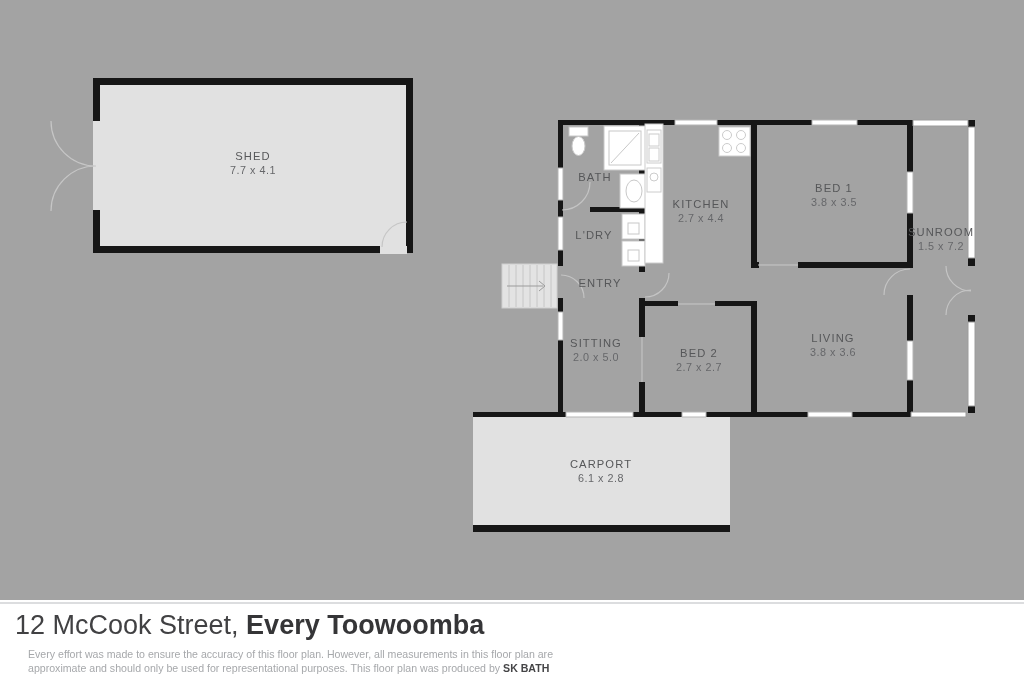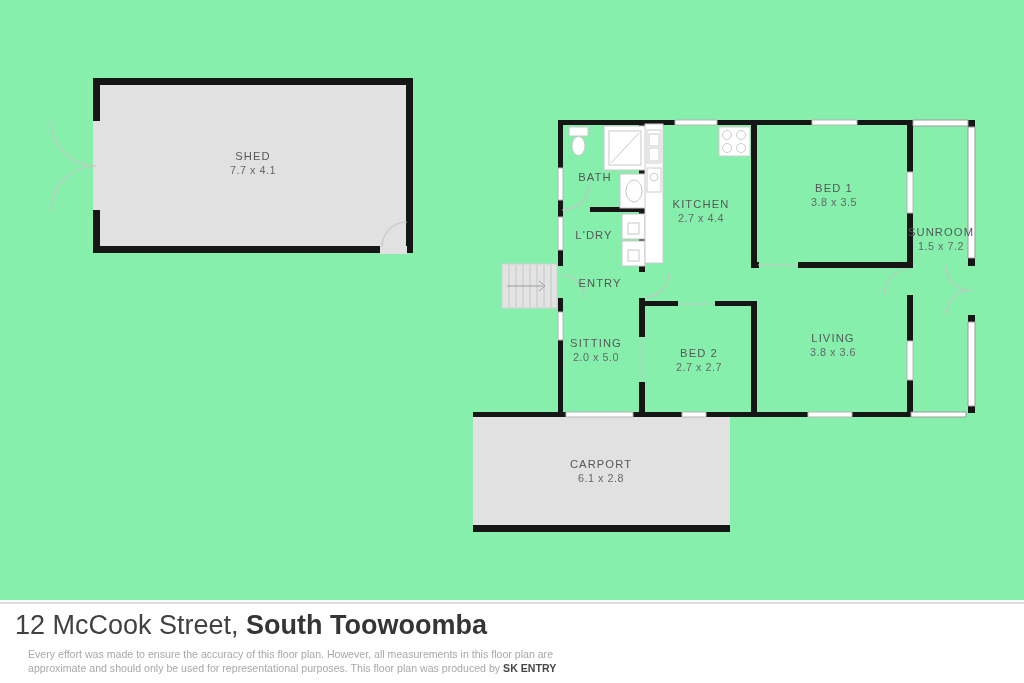--- a/index.html
+++ b/index.html
@@ -1,16 +1,16 @@
 <!DOCTYPE html>
 <html><head>
 <meta charset="utf-8">
 <style>
   html,body{margin:0;padding:0;background:#fff;}
-  #stage{position:relative;width:1024px;height:683px;background:#86efac;overflow:hidden;
+  #stage{position:relative;width:1024px;height:683px;background:#a3a3a3;overflow:hidden;
          font-family:"Liberation Sans",sans-serif;}
   #plan-svg{position:absolute;left:0;top:0;}
   .room-name{font-family:"Liberation Sans",sans-serif;font-size:11.2px;letter-spacing:1.1px;fill:#565759;}
   .room-dims{font-family:"Liberation Sans",sans-serif;font-size:10.8px;letter-spacing:.5px;fill:#66676a;}
   
   .footer{position:absolute;left:0;top:600px;width:1024px;height:83px;background:#fff;}
   .footer-topline{position:absolute;left:0;top:2px;width:1024px;height:2px;background:#dcdddf;}
   .address{position:absolute;left:15px;top:10px;font-size:27px;color:#414143;white-space:nowrap;}
   .address .addr-bold{font-weight:700;color:#353537;}
   .disclaimer{position:absolute;left:28px;top:48px;font-size:10.6px;line-height:13.5px;color:#a6a8ab;width:540px;}
@@ -126,23 +126,23 @@
       <text class="room-dims" x="699" y="371" text-anchor="middle">2.7 x 2.7</text>
       <text class="room-name" x="833" y="342" text-anchor="middle">LIVING</text>
       <text class="room-dims" x="833" y="356" text-anchor="middle">3.8 x 3.6</text>
     </g>
   </svg>
 
   <div class="footer">
     <div class="footer-topline"></div>
 
     <div class="address">
-      <span>12 McCook Street, </span><span class="addr-bold">South Toowoomba</span>
+      <span>12 McCook Street, </span><span class="addr-bold">Every Toowoomba</span>
     </div>
 
     <div class="disclaimer">
       <span>Every effort was made to ensure the accuracy of this floor plan. However, all measurements in this floor plan are</span><br>
-      <span>approximate and should only be used for representational purposes. This floor plan was produced by </span><span class="producer">SK ENTRY</span>
+      <span>approximate and should only be used for representational purposes. This floor plan was produced by </span><span class="producer">SK BATH</span>
     </div>
 
   </div>
 
 </div>
 
 </body></html>

